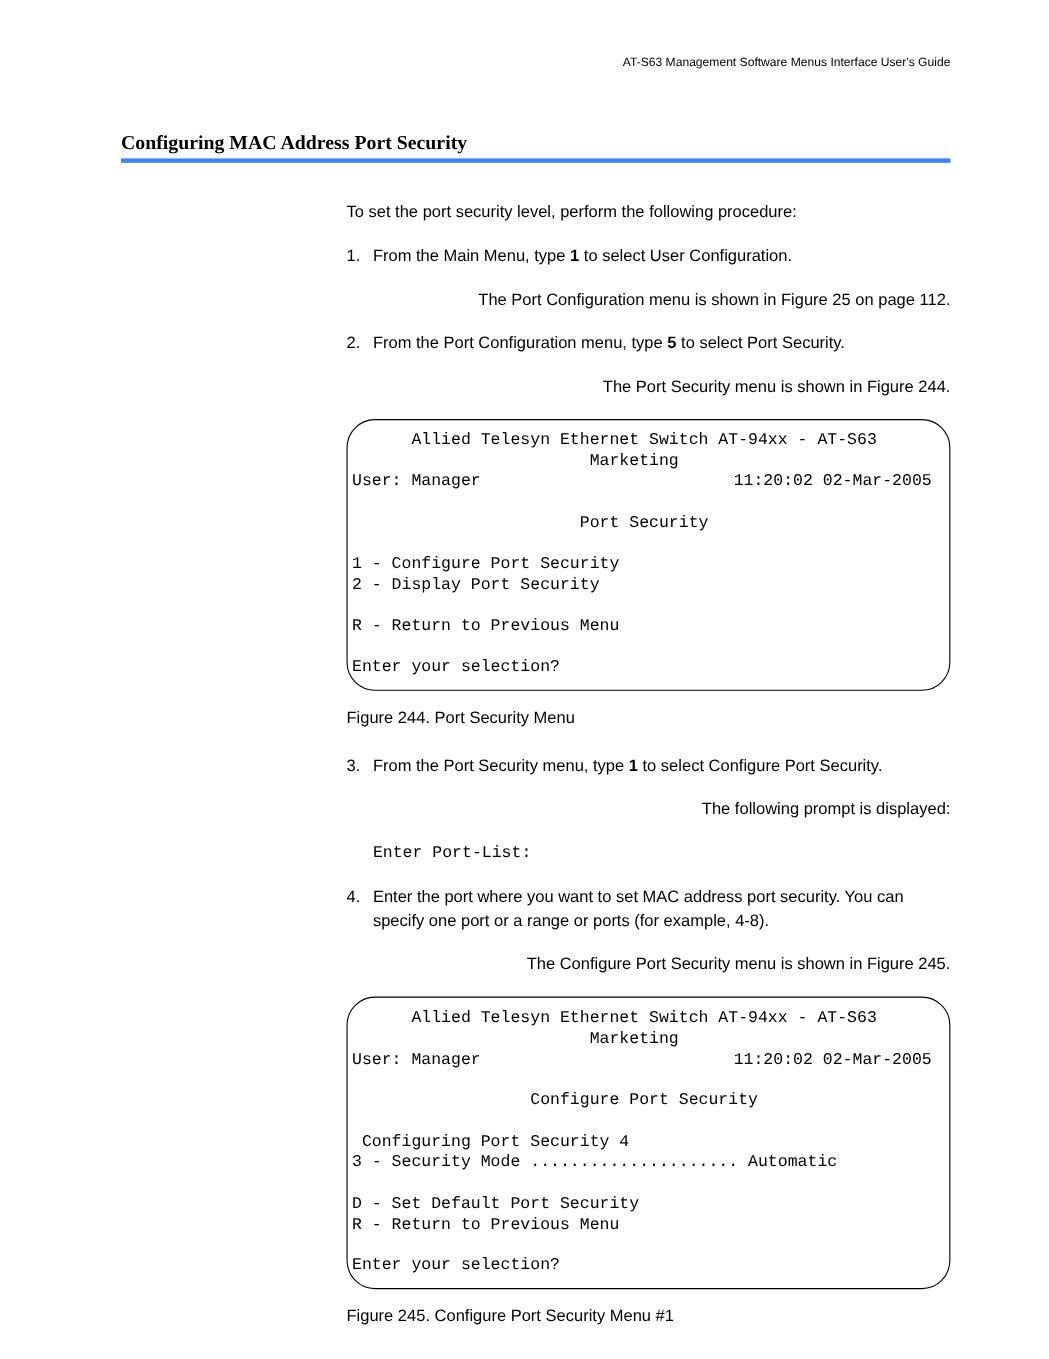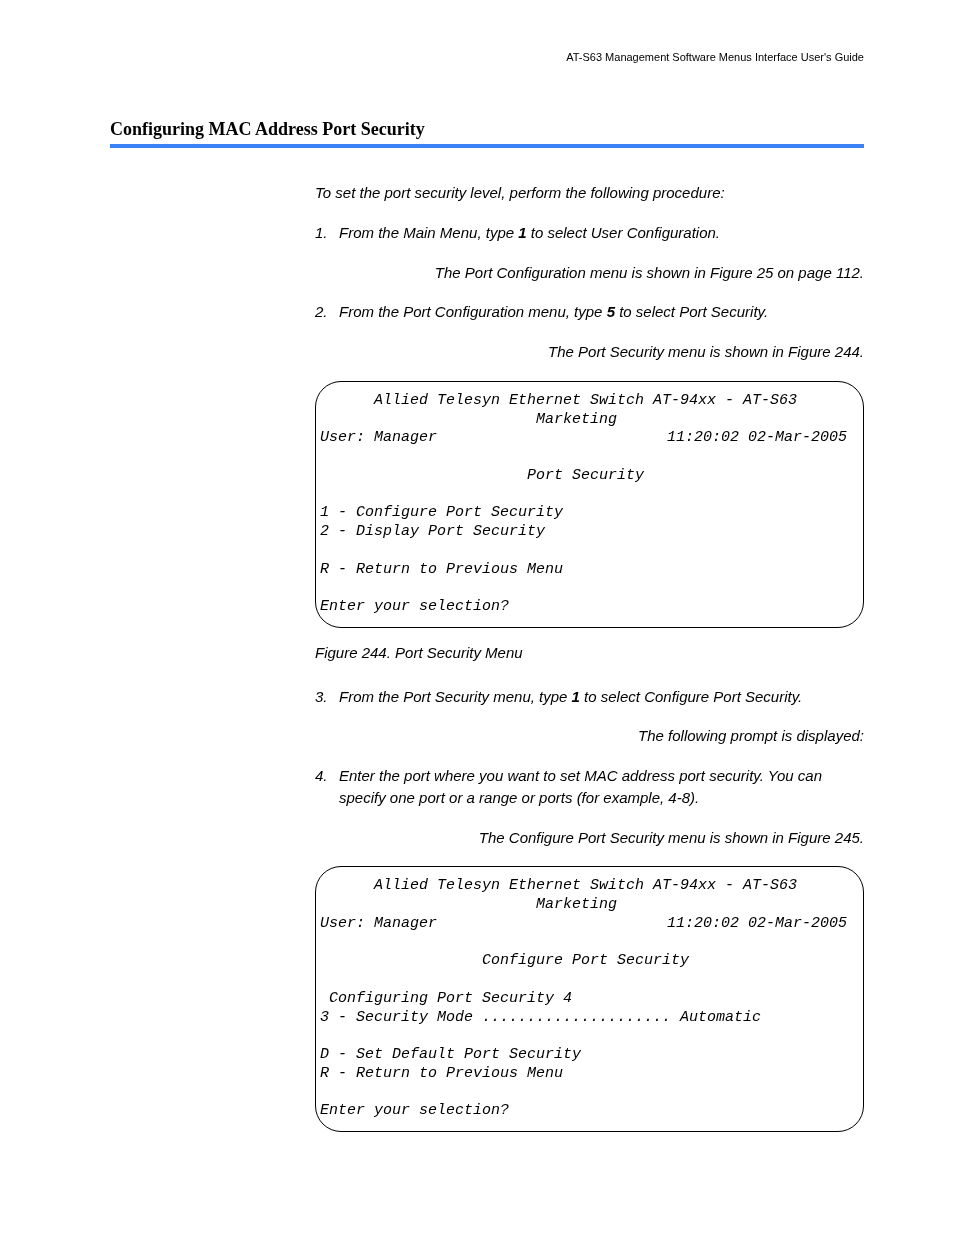--- a/index.html
+++ b/index.html
@@ -22,21 +22,20 @@
     font-family: "Times New Roman", Times, serif;
     font-size: 18px;
     font-weight: bold;
     margin: 0 0 2px 0;
     padding-bottom: 2px;
     border-bottom: 4px solid #3b82f6;
   }
   .body-text {
     margin-left: 205px;
     margin-top: 34px;
-    font-style: italic;
   }
   .para { margin: 0 0 18px 0; }
   .step { margin: 0 0 18px 0; display: flex; }
   .step-num { width: 24px; flex-shrink: 0; }
   .step-body { flex: 1; }
   .sub { margin: 0 0 18px 24px; text-align: right; }
   .mono-inline {
     font-family: "Courier New", monospace;
     font-size: 15px;
     margin: 0 0 18px 24px;
@@ -98,34 +97,36 @@
 
   <p class="caption">Figure 244. Port Security Menu</p>
 
   <div class="step">
     <div class="step-num">3.</div>
     <div class="step-body">
       <span>From the Port Security menu, type </span><b>1</b><span> to select Configure Port Security.</span>
     </div>
   </div>
   <p class="sub">The following prompt is displayed:</p>
+  <p class="mono-inline">Enter Port-List:</p>
 
   <div class="step">
     <div class="step-num">4.</div>
     <div class="step-body">Enter the port where you want to set MAC address port security. You can specify one port or a range or ports (for example, 4-8).</div>
   </div>
   <p class="sub">The Configure Port Security menu is shown in Figure 245.</p>
 
   <div class="screen"><span>      Allied Telesyn Ethernet Switch AT-94xx - AT-S63</span>
 <span>                        Marketing</span>
 <span style="display:flex;justify-content:space-between;"><span>User: Manager</span><span>11:20:02 02-Mar-2005</span></span>
 <span>                  Configure Port Security</span>
 
 <span> Configuring Port Security 4</span>
 <span>3 - Security Mode ..................... Automatic</span>
 
 <span>D - Set Default Port Security</span>
 <span>R - Return to Previous Menu</span>
 
 <span>Enter your selection?</span></div>
 
+  <p class="caption">Figure 245. Configure Port Security Menu #1</p>
 
 </div>
 
 </body></html>

